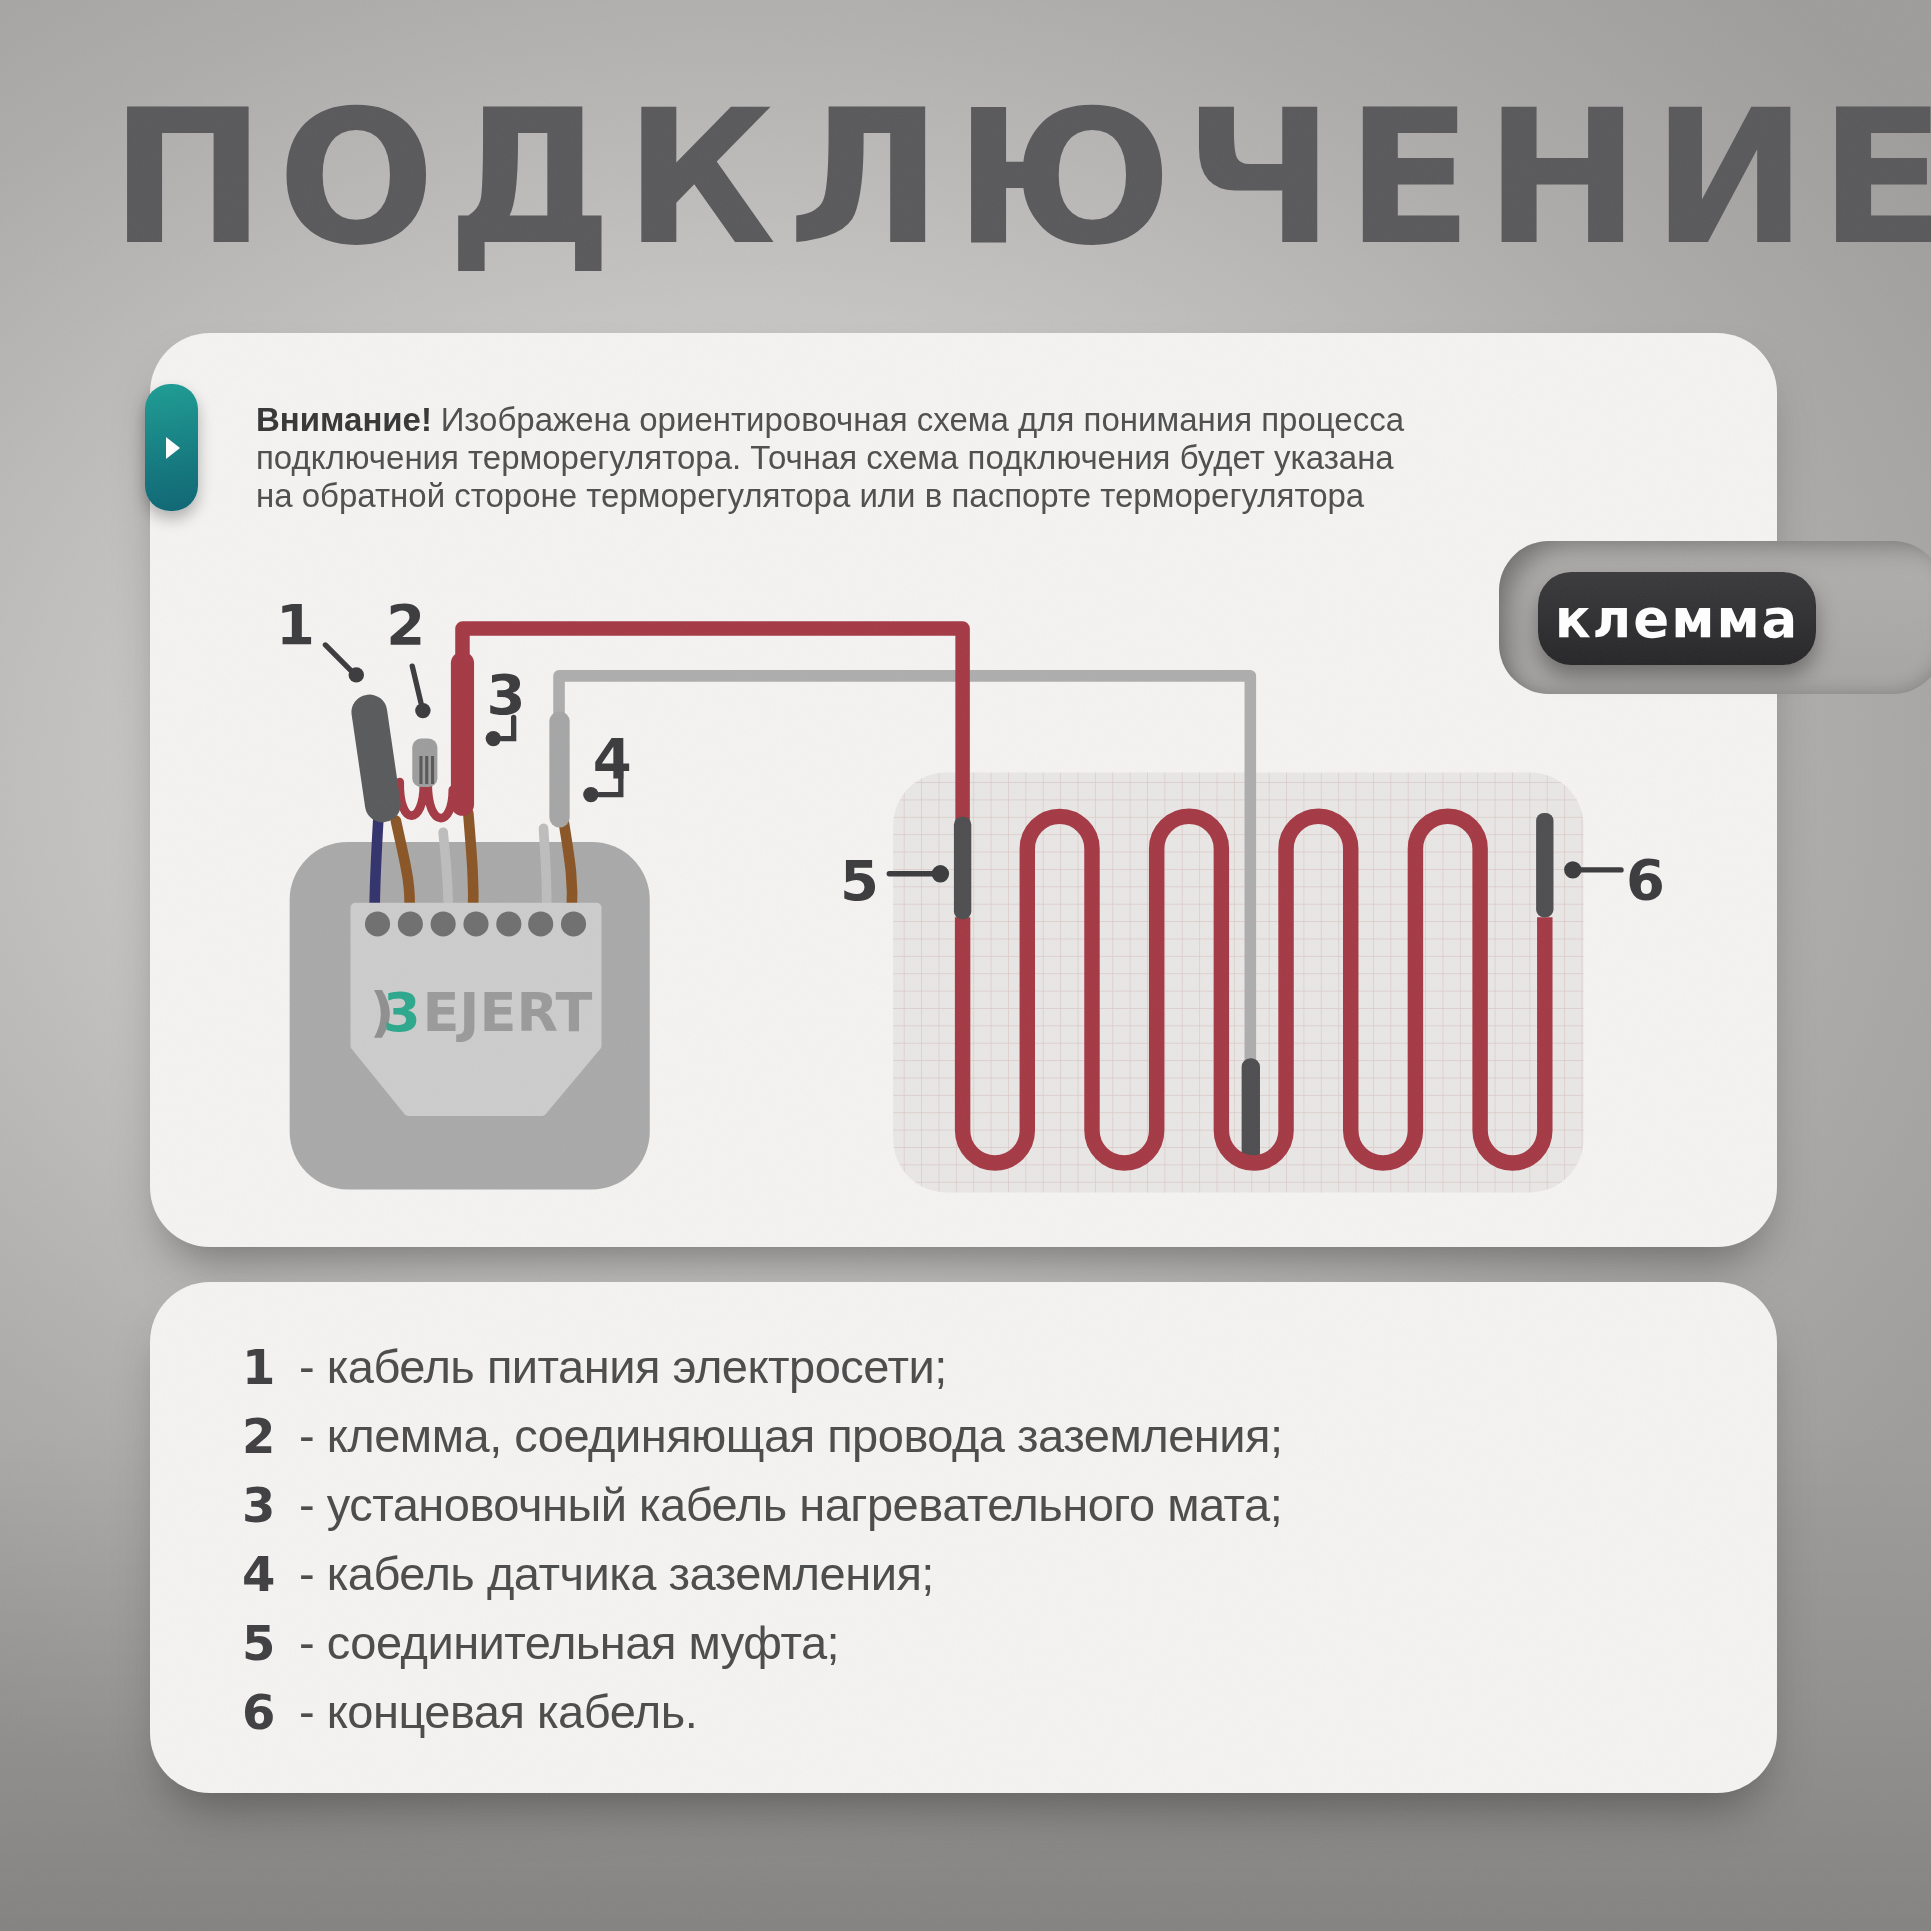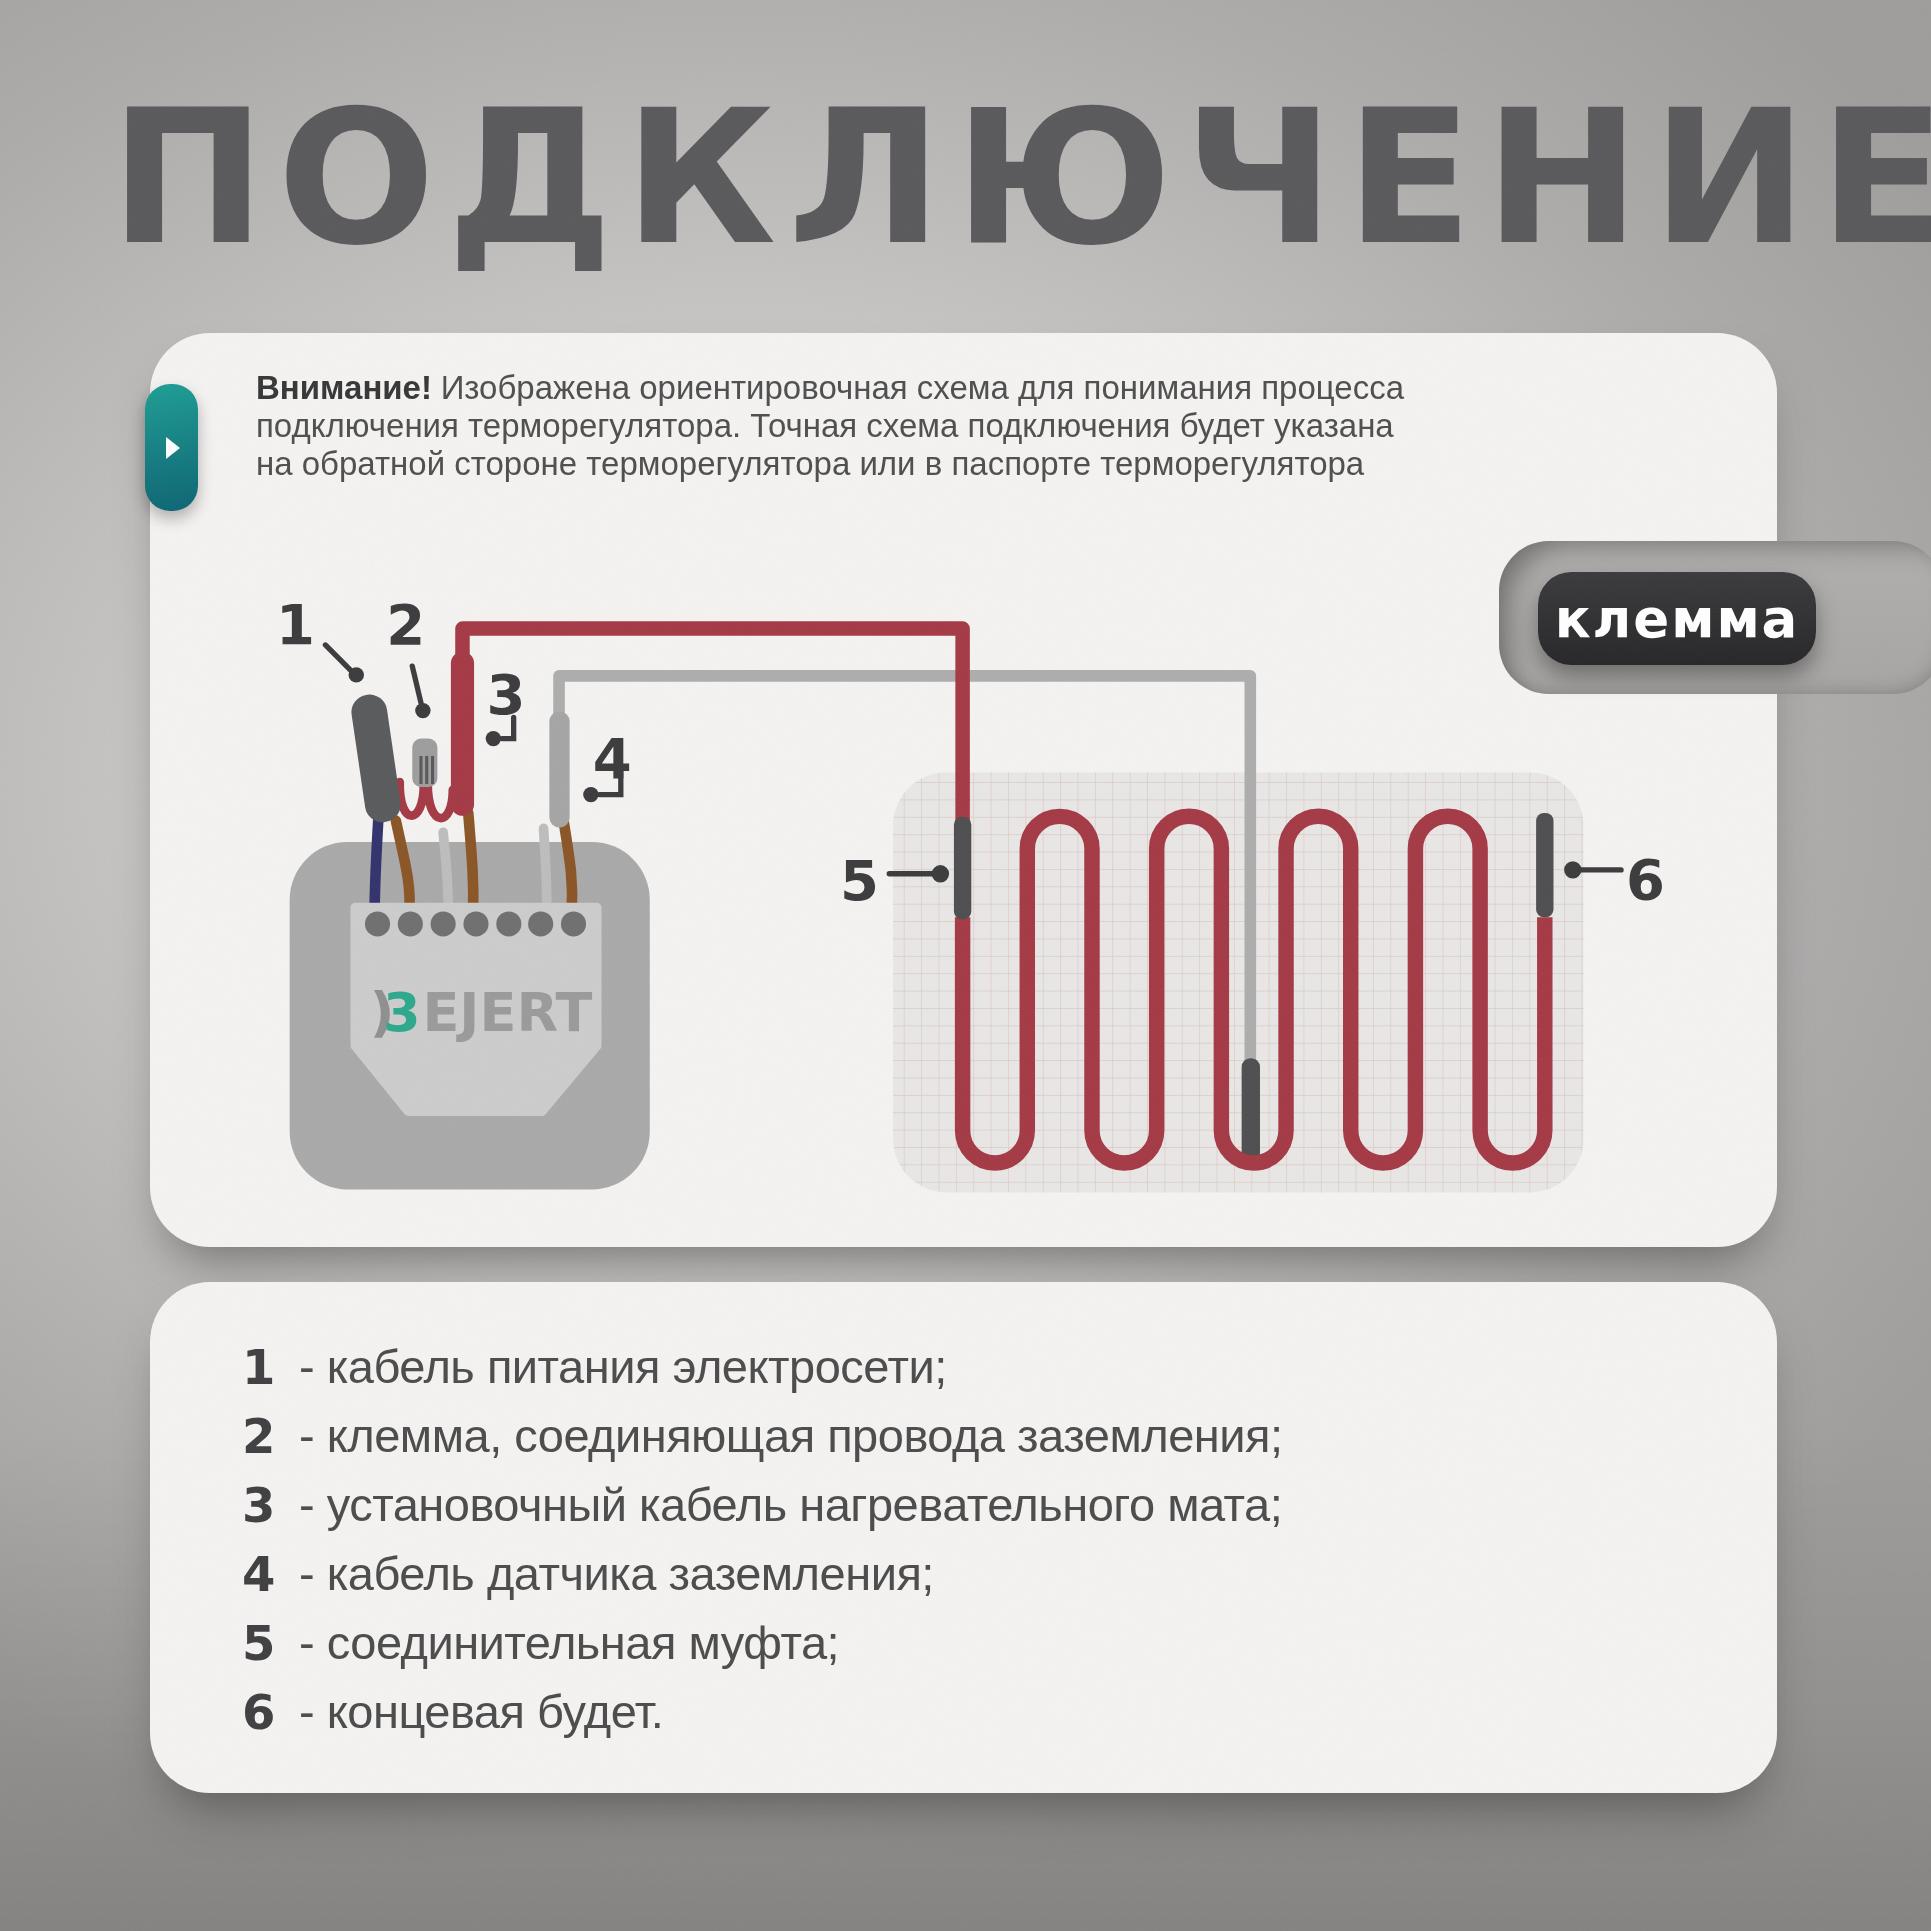--- a/index.html
+++ b/index.html
@@ -34,21 +34,21 @@
     box-shadow:0 7.7px 15.4px rgba(0,0,0,.28);
   }
   .play-icon{
     position:absolute;left:21px;top:50%;transform:translateY(-50%);
     width:0;height:0;
     border-left:14.5px solid #ffffff;
     border-top:11.6px solid transparent;
     border-bottom:11.6px solid transparent;
   }
   .warning{
-    position:absolute;left:106px;top:36px;margin:0;width:1458px;
+    position:absolute;left:106px;top:68px;margin:0;width:1458px;
     font-size:33px;line-height:38px;color:#4e4e4e;
   }
   .warning strong{color:#363636;font-weight:700;margin-right:8.7px;}
   .badge-notch{
     position:absolute;left:1499px;top:541px;width:444px;height:153px;
     border-radius:50px;z-index:4;
     background:linear-gradient(180deg,#b1afad 0%,#a7a5a3 100%);
     box-shadow:inset 21px 15.4px 29px -13.5px rgba(0,0,0,.38), inset -5.8px -9.7px 19.3px -9.7px rgba(0,0,0,.22);
   }
   .schema-badge{
@@ -187,21 +187,21 @@
     <div class="legend-row">
       <span class="legend-num">4</span>
       <span class="legend-text">- кабель датчика заземления;</span>
     </div>
     <div class="legend-row">
       <span class="legend-num">5</span>
       <span class="legend-text">- соединительная муфта;</span>
     </div>
     <div class="legend-row">
       <span class="legend-num">6</span>
-      <span class="legend-text">- концевая будет.</span>
+      <span class="legend-text">- концевая кабель.</span>
     </div>
   </div>
 </section>
 
 <svg class="noise" width="1931" height="1931" viewBox="0 0 2000 2000">
   <filter id="grain">
       <feTurbulence type="fractalNoise" baseFrequency="0.8" numOctaves="2" stitchTiles="stitch"></feTurbulence>
       <feColorMatrix type="saturate" values="0"></feColorMatrix>
     </filter>
   <rect width="2000" height="2000" filter="url(#grain)" opacity="0.05"></rect>

